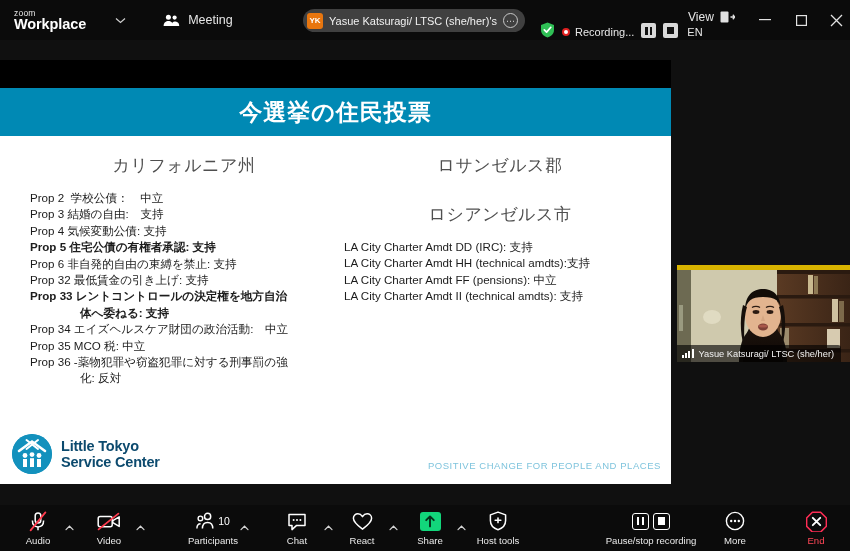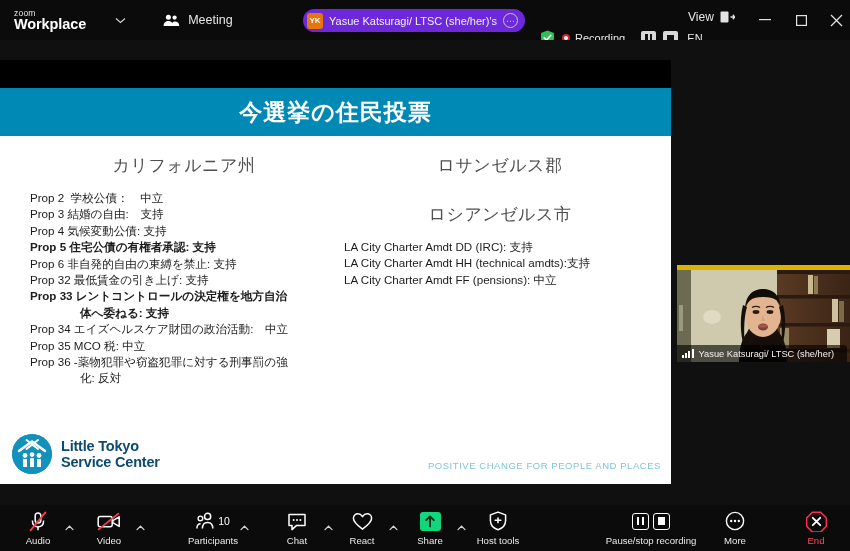--- a/index.html
+++ b/index.html
@@ -25,39 +25,39 @@
     margin-left: 22px; color: #cfcfcf; font-size: 11px;
   }
   .meeting-group {
     display: flex; align-items: center; margin-left: 30px; gap: 8px;
   }
   .meeting-label { color: #e6e6e6; font-size: 12.5px; }
   .people-ico { display: inline-block; }
 
   .name-pill {
     position: absolute; left: 303px; top: 9px; height: 23px;
-    background: #6d28d9; border-radius: 12px;
+    background: #404040; border-radius: 12px;
     display: flex; align-items: center; gap: 6px; padding: 0 7px 0 4px;
   }
   .avatar-yk {
     width: 16px; height: 16px; border-radius: 3px; background: #e8760f;
     color: #fff; font-size: 8px; font-weight: bold;
     display: flex; align-items: center; justify-content: center;
   }
   .pill-name { color: #f0f0f0; font-size: 11px; white-space: nowrap; }
   .pill-dots {
     width: 15px; height: 15px; border-radius: 50%;
     border: 1.2px solid #c8c8c8; color: #c8c8c8;
     font-size: 9px; display: flex; align-items: center; justify-content: center;
     line-height: 0;
   }
 
   .rec-group {
-    position: absolute; left: 540px; top: 27px; height: 22px;
-    display: flex; align-items: center; gap: 7px;
+    position: absolute; left: 540px; top: 16px; height: 22px;
+    display: flex; align-items: flex-end; gap: 7px;
   }
   .shield-green { display:block; }
   .rec-dot-wrap { display:flex; align-items:center; gap:5px; }
   .rec-dot {
     width: 8px; height: 8px; border-radius: 50%;
     background: #fff; border: 2px solid #e02020;
   }
   .rec-text { color: #e8e8e8; font-size: 11px; }
   .rec-btn {
     width: 15px; height: 15px; background: #d8d8d8; border-radius: 2px;
@@ -147,21 +147,21 @@
 
   
   .vthumb {
     position: absolute; left: 677px; top: 225px; width: 173px; height: 97px;
     background: #3a2a20; overflow: hidden;
   }
   .vbg { position:absolute; inset:0; }
   .vname {
     position: absolute; left: 0; bottom: 0; height: 17px;
     background: rgba(0,0,0,.62); display: flex; align-items: center; gap: 5px;
-    padding: 0 13px 0 5px; border-top-right-radius: 3px;
+    padding: 0 7px 0 5px; border-top-right-radius: 3px;
   }
   .vname span.txt { color: #f0f0f0; font-size: 9.3px; white-space: nowrap; }
   .bars { display: flex; align-items: flex-end; gap: 1.2px; height: 9px; }
   .bars i { width: 2px; background: #fff; display: block; }
 
   
   .toolbar {
     position: absolute; left: 0; bottom: 0; width: 850px; height: 46px;
     background: #0b0b0b; display: flex; align-items: center;
   }
@@ -294,20 +294,21 @@
               </ul>
           </div>
 
           <div class="col col-right">
             <div class="col-head">ロサンゼルス郡</div>
             <div class="col-head second">ロシアンゼルス市</div>
             <ul class="items" id="city-items">
                 <li class="">LA City Charter Amdt DD (IRC): 支持</li>
                 <li class="">LA City Charter Amdt HH (technical amdts):支持</li>
                 <li class="">LA City Charter Amdt FF (pensions): 中立</li>
+                <li class="">LA City Charter Amdt II (technical amdts): 支持</li>
               </ul>
           </div>
         </div>
 
         <div class="slide-footer">
           <div class="logo-wrap">
             <div class="logo-mark">
               <svg width="40" height="40" viewBox="0 0 40 40">
                 <circle cx="20" cy="20" r="20" fill="#1391bd"></circle>
                 <path d="M7 17 L20 7.5 L33 17" stroke="#fff" stroke-width="2.6" fill="none" stroke-linecap="round"></path>

